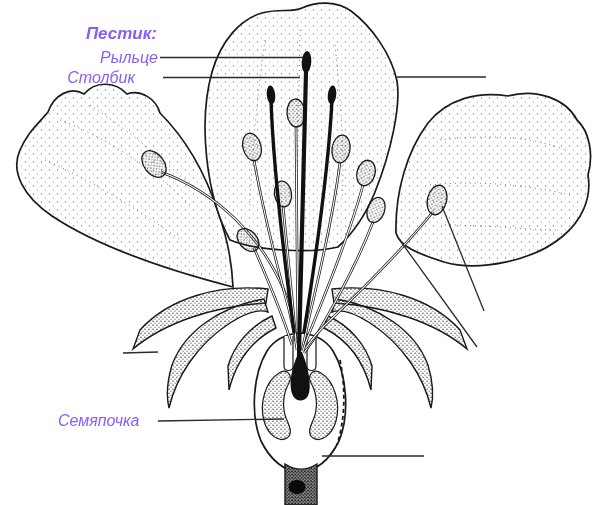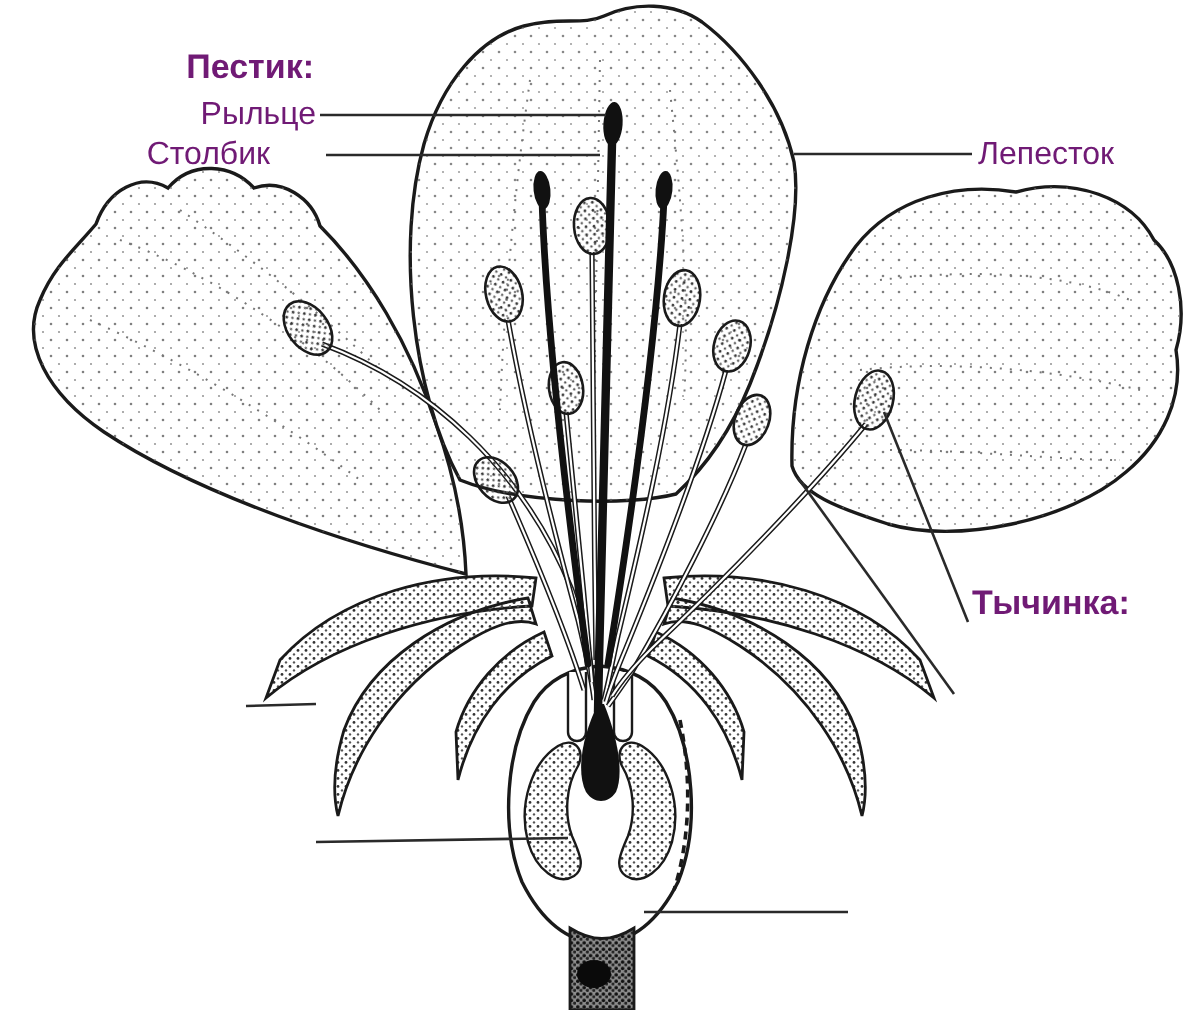--- a/index.html
+++ b/index.html
@@ -1,21 +1,21 @@
 <!DOCTYPE html>
 <html><head>
 <meta charset="utf-8">
 <style>
   html,body{margin:0;padding:0;background:#fff;}
   #stage{
     position:relative;width:600px;height:505px;background:#fff;
     font-family:"Liberation Sans",sans-serif;overflow:hidden;
   }
   #art{position:absolute;left:0;top:0;}
-  .lbl{position:absolute;font-size:16px;color:#701a75;line-height:19px;white-space:nowrap;}
+  .lbl{position:absolute;font-size:16px;color:#8b5cf6;line-height:19px;white-space:nowrap;font-style:italic;}
   .hd{font-weight:bold;font-size:17px;}
   .ralign{text-align:right;}
   .wrap{white-space:normal;}
 </style>
 </head>
 <body>
 
 <div id="stage">
 
   <svg id="art" width="600" height="505" viewBox="0 0 600 505" xmlns="http://www.w3.org/2000/svg">
@@ -181,17 +181,16 @@
       <line x1="123" y1="353" x2="158" y2="352"></line>
       <line x1="158" y1="421" x2="284" y2="419"></line>
       <line x1="322" y1="456" x2="424" y2="456"></line>
     </g>
   </svg>
 
   <div class="lbl hd ralign" style="right:443px;top:24px">Пестик:</div>
   <div class="lbl ralign" style="right:442px;top:48px">Рыльце</div>
   <div class="lbl ralign" style="right:465px;top:68px">Столбик</div>
 
-  <div class="lbl" style="left:489px;top:68px">Лепесток</div>
 
-  <div class="lbl hd" style="left:486px;top:292px">Тычинка:</div>
 
+  <div class="lbl" style="left:58px;top:411px">Семяпочка</div>
 </div>
 
 </body></html>

